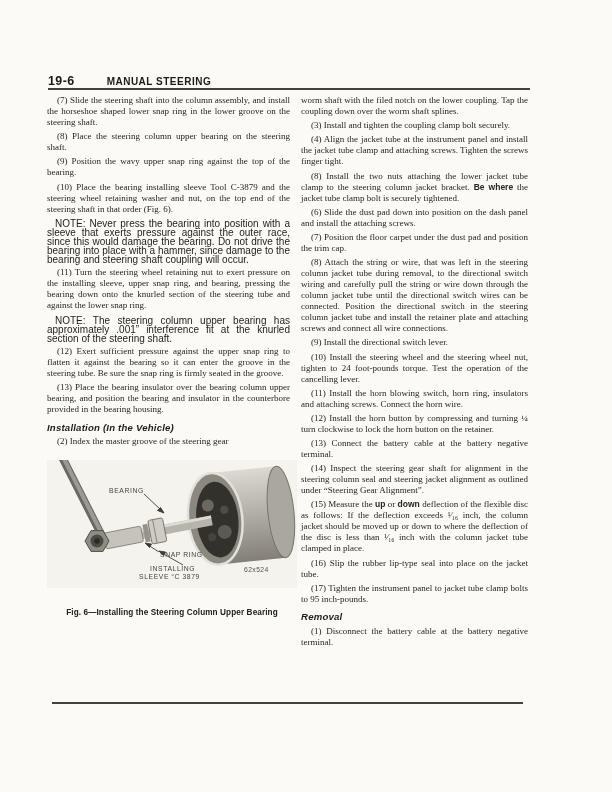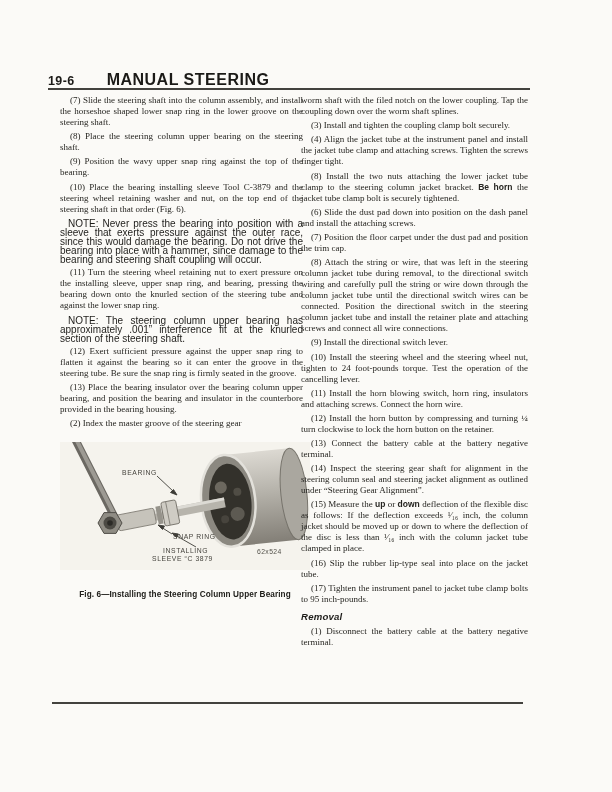--- a/index.html
+++ b/index.html
@@ -2,27 +2,27 @@
 <html><head>
 <meta charset="utf-8">
 <style>
   html,body{margin:0;padding:0;background:#ffffff;}
   #page{position:relative;width:612px;height:792px;background:#fbfaf7;overflow:hidden;
         font-family:"Liberation Serif","DejaVu Serif",serif;color:#262521;}
   
   #hdr{position:absolute;left:48px;top:71px;width:482px;
        font-family:"Liberation Sans","DejaVu Sans",sans-serif;font-weight:bold;color:#1b1a17;}
   #hdr .pn{font-size:12.5px;letter-spacing:.4px;}
-  #hdr .ttl{font-size:16px;letter-spacing:.5px;margin-left:32px;margin-top:32px;}
+  #hdr .ttl{font-size:10px;letter-spacing:.5px;margin-left:32px;margin-top:32px;}
   .rule{position:absolute;height:2px;background:#43423e;}
   #rule-top{left:48px;top:88px;width:482px;}
   #rule-bottom{left:52px;top:702px;width:471px;}
   
   .col{position:absolute;top:95px;text-align:justify;font-size:9px;line-height:11px;}
-  #col-left{left:60px;width:243px;}
+  #col-left{left:47px;width:243px;}
   #col-right{left:301px;width:227px;}
   .col p{margin:3.2px 0 0;}
   .col .blocks p:first-child{margin-top:0;}
   .para{text-indent:10px;}
   .para.noind{text-indent:0;}
   .note{font-family:"Liberation Sans","DejaVu Sans",sans-serif;font-weight:normal;
         font-size:10px;line-height:9px;color:#1e1d1a;text-indent:8px;margin-top:4.5px !important;}
   .h-it{font-family:"Liberation Sans","DejaVu Sans",sans-serif;font-weight:bold;font-style:italic;
         font-size:9.6px;letter-spacing:.2px;color:#1e1d1a;margin:6.5px 0 1.5px !important;text-align:left;}
   .h-caps{font-family:"Liberation Sans","DejaVu Sans",sans-serif;font-weight:bold;
@@ -56,20 +56,21 @@
     <div class="blocks" id="col-left-blocks">
         <p class="para"><span>(7) Slide the steering shaft into the column assembly, and install the horseshoe shaped lower snap ring in the lower groove on the steering shaft.</span></p>
         <p class="para"><span>(8) Place the steering column upper bearing on the steering shaft.</span></p>
         <p class="para"><span>(9) Position the wavy upper snap ring against the top of the bearing.</span></p>
         <p class="para"><span>(10) Place the bearing installing sleeve Tool C-3879 and the steering wheel retaining washer and nut, on the top end of the steering shaft in that order (Fig. 6).</span></p>
         <p class="note"><span>NOTE: Never press the bearing into position with a sleeve that exerts pressure against the outer race, since this would damage the bearing. Do not drive the bearing into place with a hammer, since damage to the bearing and steering shaft coupling will occur.</span></p>
         <p class="para"><span>(11) Turn the steering wheel retaining nut to exert pressure on the installing sleeve, upper snap ring, and bearing, pressing the bearing down onto the knurled section of the steering tube and against the lower snap ring.</span></p>
         <p class="note"><span>NOTE: The steering column upper bearing has approximately .001” interference fit at the knurled section of the steering shaft.</span></p>
         <p class="para"><span>(12) Exert sufficient pressure against the upper snap ring to flatten it against the bearing so it can enter the groove in the steering tube. Be sure the snap ring is firmly seated in the groove.</span></p>
         <p class="para"><span>(13) Place the bearing insulator over the bearing column upper bearing, and position the bearing and insulator in the counterbore provided in the bearing housing.</span></p>
+        <p class="h-it"><span>Installation (In the Vehicle)</span></p>
         <p class="para"><span>(2) Index the master groove of the steering gear</span></p>
       </div>
 
     <div id="figure">
       <svg width="250" height="128" viewBox="0 0 250 128">
         <defs>
           <linearGradient id="gcyl" x1="0" y1="0" x2="0" y2="1">
             <stop offset="0" stop-color="#dcd9d2"></stop>
               <stop offset="0.45" stop-color="#b5b2aa"></stop>
               <stop offset="1" stop-color="#837f77"></stop>
@@ -120,21 +121,21 @@
       <span class="fig-label" id="lbl-photoid">62x524</span>
     </div>
     <div id="fig-caption">Fig. 6—Installing the Steering Column Upper Bearing</div>
   </div>
 
   <div id="col-right" class="col">
     <div class="blocks" id="col-right-blocks">
         <p class="para noind"><span>worm shaft with the filed notch on the lower coupling. Tap the coupling down over the worm shaft splines.</span></p>
         <p class="para"><span>(3) Install and tighten the coupling clamp bolt securely.</span></p>
         <p class="para"><span>(4) Align the jacket tube at the instrument panel and install the jacket tube clamp and attaching screws. Tighten the screws finger tight.</span></p>
-        <p class="para"><span>(8) Install the two nuts attaching the lower jacket tube clamp to the steering column jacket bracket. </span><span class="b">Be horn</span><span> the jacket tube clamp bolt is securely tightened.</span></p>
+        <p class="para"><span>(8) Install the two nuts attaching the lower jacket tube clamp to the steering column jacket bracket. </span><span class="b">Be where</span><span> the jacket tube clamp bolt is securely tightened.</span></p>
         <p class="para"><span>(6) Slide the dust pad down into position on the dash panel and install the attaching screws.</span></p>
         <p class="para"><span>(7) Position the floor carpet under the dust pad and position the trim cap.</span></p>
         <p class="para"><span>(8) Attach the string or wire, that was left in the steering column jacket tube during removal, to the directional switch wiring and carefully pull the string or wire down through the column jacket tube until the directional switch wires can be connected. Position the directional switch in the steering column jacket tube and install the retainer plate and attaching screws and connect all wire connections.</span></p>
         <p class="para"><span>(9) Install the directional switch lever.</span></p>
         <p class="para"><span>(10) Install the steering wheel and the steering wheel nut, tighten to 24 foot-pounds torque. Test the operation of the cancelling lever.</span></p>
         <p class="para"><span>(11) Install the horn blowing switch, horn ring, insulators and attaching screws. Connect the horn wire.</span></p>
         <p class="para"><span>(12) Install the horn button by compressing and turning ¼ turn clockwise to lock the horn button on the retainer.</span></p>
         <p class="para"><span>(13) Connect the battery cable at the battery negative terminal.</span></p>
         <p class="para"><span>(14) Inspect the steering gear shaft for alignment in the steering column seal and steering jacket alignment as outlined under “Steering Gear Alignment”.</span></p>
         <p class="para"><span>(15) Measure the </span><span class="b">up</span><span> or </span><span class="b">down</span><span> deflection of the flexible disc as follows: If the deflection exceeds ¹⁄₁₆ inch, the column jacket should be moved up or down to where the deflection of the disc is less than ¹⁄₁₆ inch with the column jacket tube clamped in place.</span></p>

